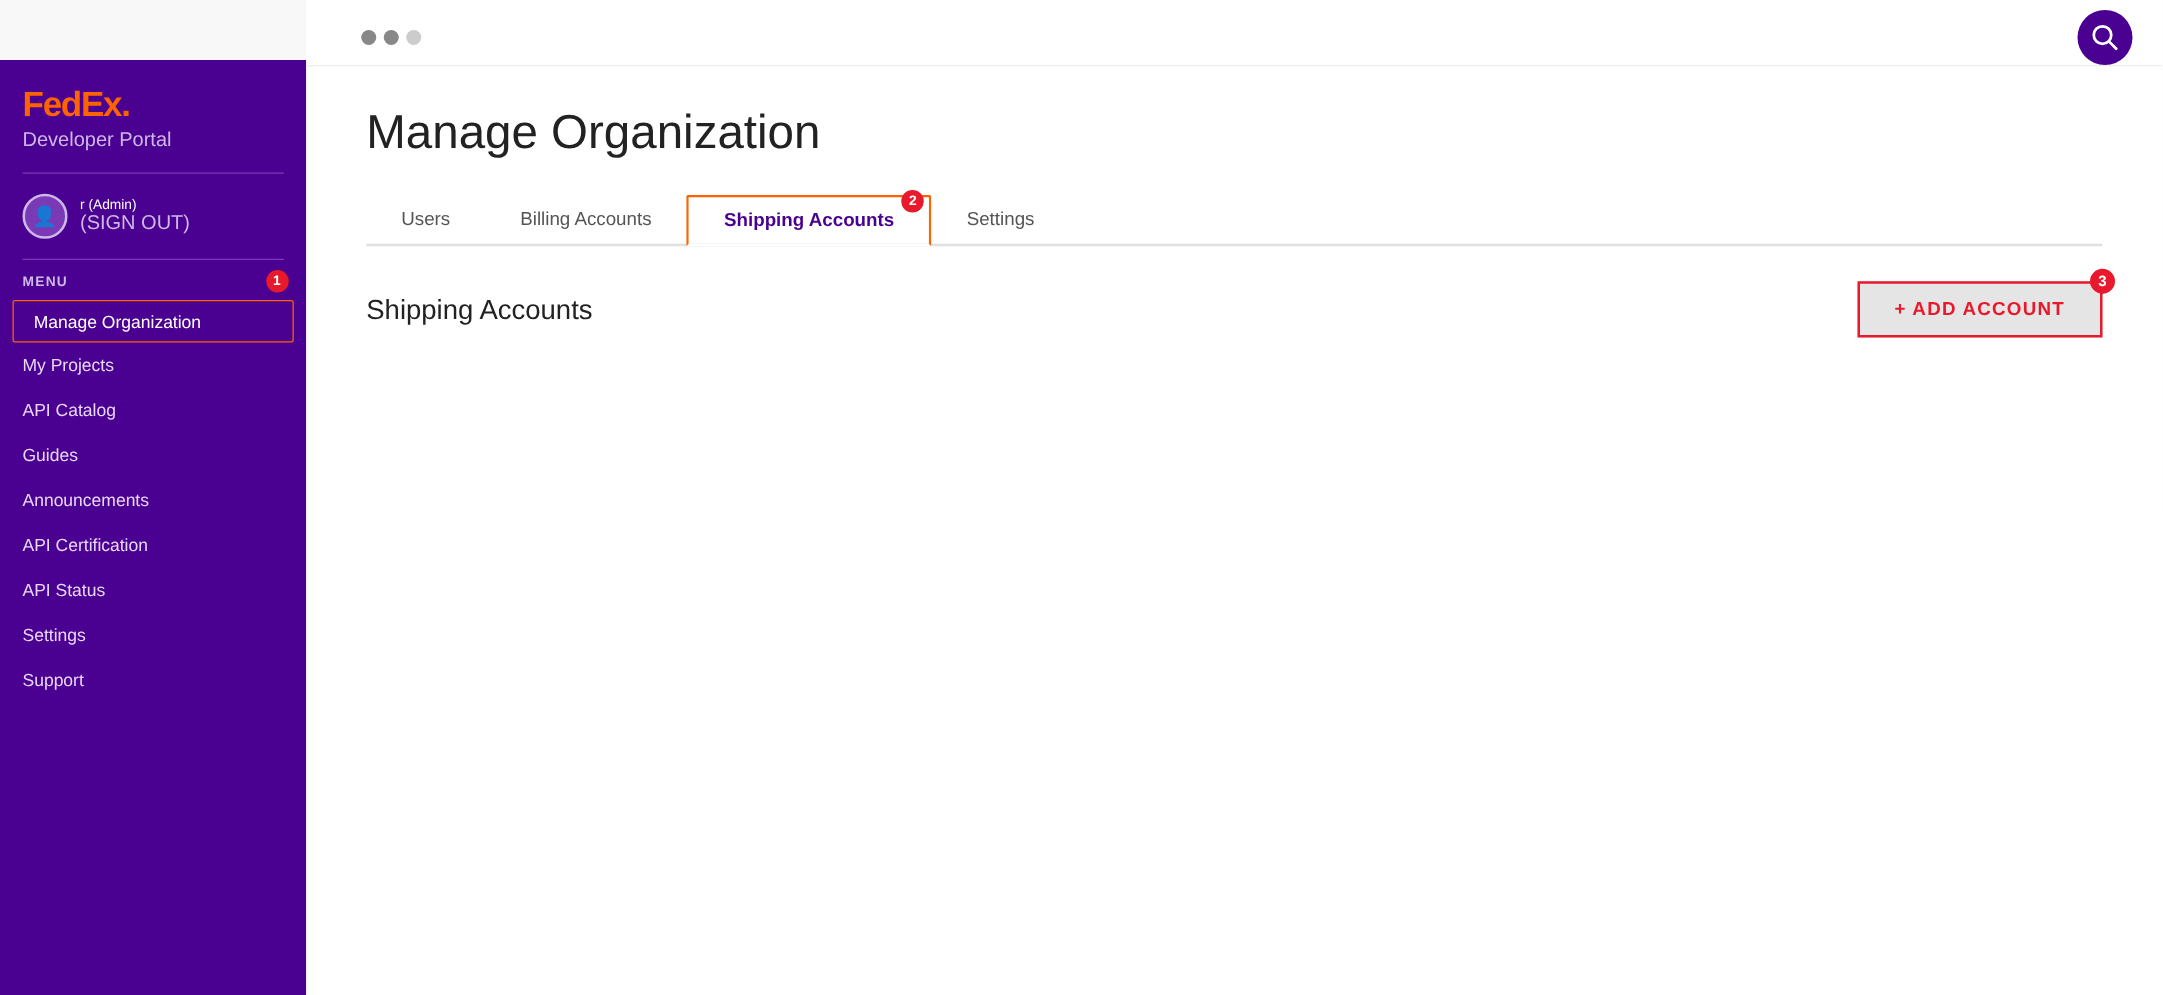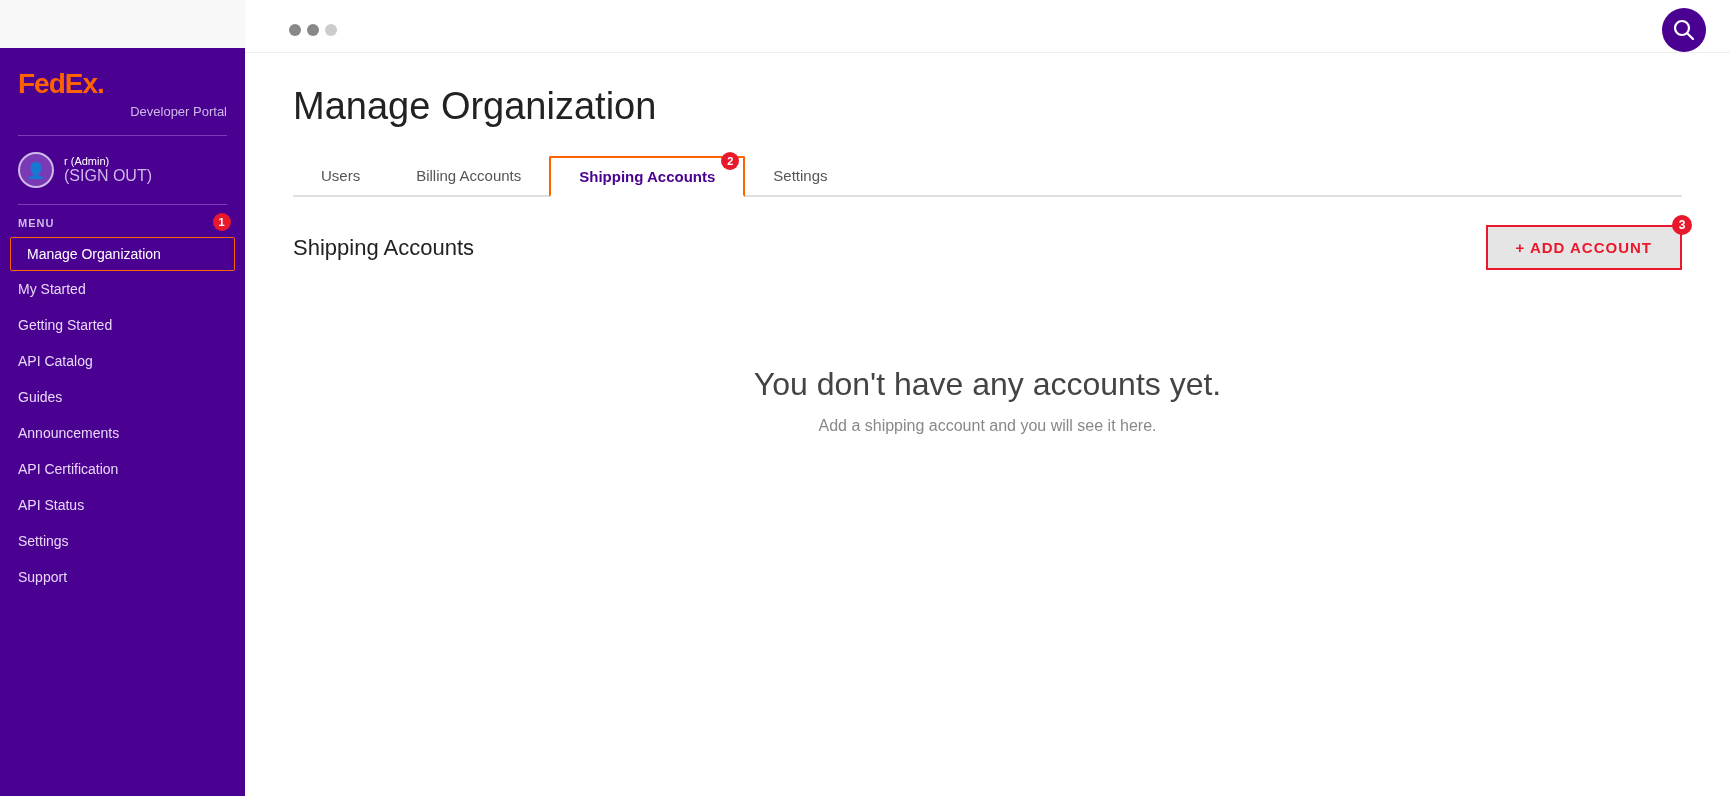--- a/index.html
+++ b/index.html
@@ -21,24 +21,23 @@
       padding: 20px 18px 16px;
     }
     .fedex-logo {
       font-size: 28px;
       font-weight: 900;
       color: white;
       letter-spacing: -1px;
     }
     .fedex-logo span { color: #ff6200; }
     .dev-portal {
-      font-size: 13px;
+      font-size: 16px;
       color: #cdb8e8;
       margin-top: 4px;
-      text-align: right;
     }
     .sidebar-divider {
       border: none;
       border-top: 1px solid #7a3ab5;
       margin: 0 18px;
     }
     .sidebar-user {
       display: flex;
       align-items: center;
       gap: 10px;
@@ -257,24 +256,21 @@
   <hr class="sidebar-divider2">
   <div class="menu-label">
     <span>MENU</span>
     <span class="badge">1</span>
   </div>
 
   <div class="nav-item active">
     <span>Manage Organization</span>
   </div>
   <div class="nav-item">
-    <span>My Started</span>
-  </div>
-  <div class="nav-item">
-    <span>Getting Started</span>
+    <span>My Projects</span>
   </div>
   <div class="nav-item">
     <span>API Catalog</span>
   </div>
   <div class="nav-item">
     <span>Guides</span>
   </div>
   <div class="nav-item">
     <span>Announcements</span>
   </div>
@@ -325,18 +321,14 @@
     </div>
 
     <div class="section-header">
       <h2 class="section-title">Shipping Accounts</h2>
       <div class="add-account-btn-wrapper">
         <button class="add-account-btn">+ ADD ACCOUNT</button>
         <span class="btn-badge">3</span>
       </div>
     </div>
 
-    <div class="empty-state">
-      <div class="empty-title">You don't have any accounts yet.</div>
-      <div class="empty-subtitle">Add a shipping account and you will see it here.</div>
-    </div>
   </div>
 </div>
 
 </body></html>

